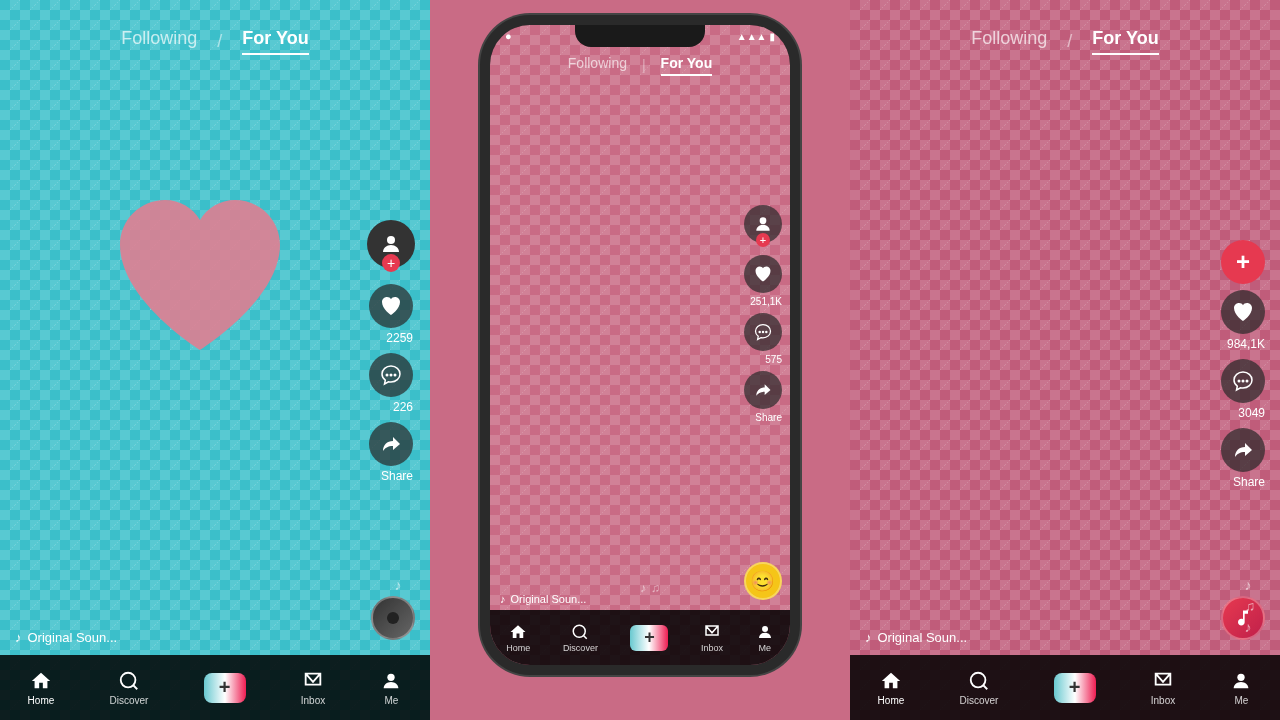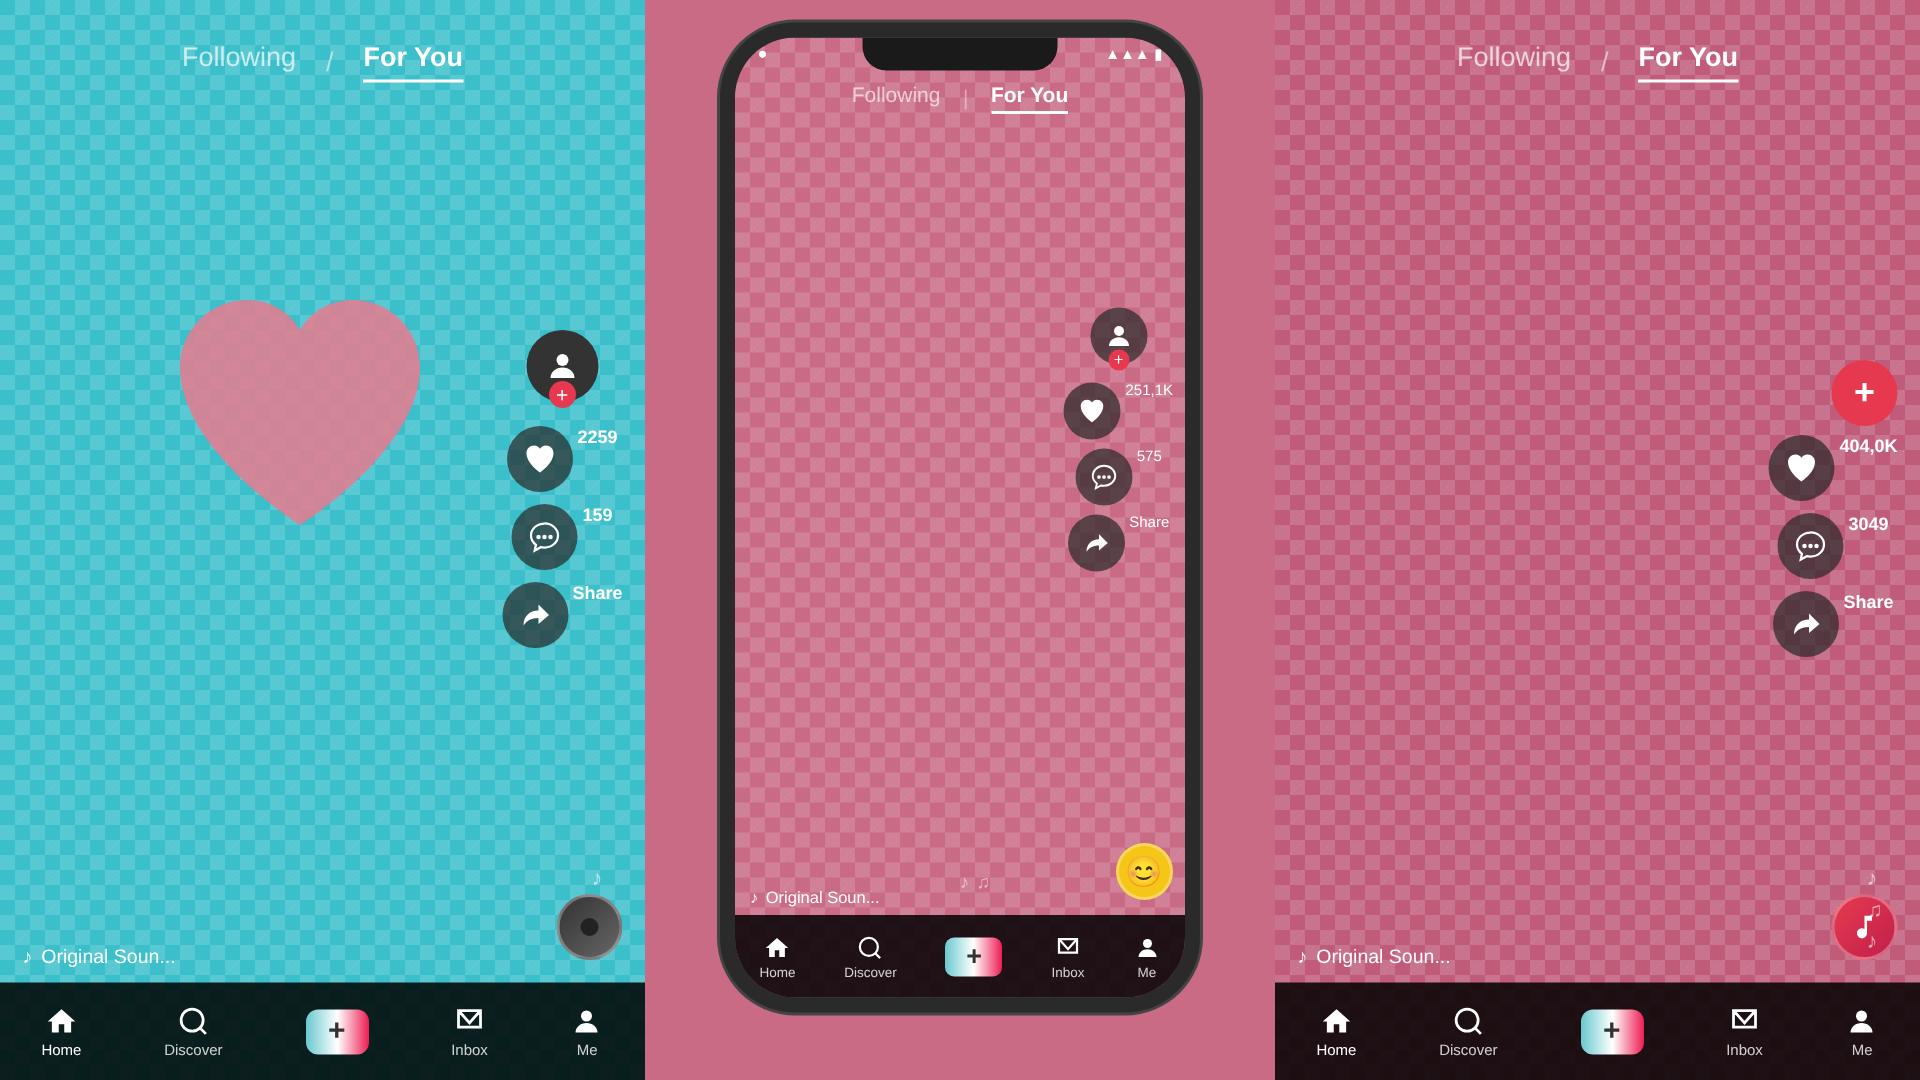--- a/index.html
+++ b/index.html
@@ -101,22 +101,22 @@
       right: 15px;
       top: 220px;
       display: flex;
       flex-direction: column;
       align-items: center;
       gap: 8px;
     }
 
     .action-btn {
       display: flex;
-      flex-direction: row;
-      align-items: flex-start;
+      flex-direction: column;
+      align-items: flex-end;
       gap: 3px;
       cursor: pointer;
     }
 
     .action-icon {
       width: 44px;
       height: 44px;
       border-radius: 50%;
       background: rgba(40,40,40,0.7);
       display: flex;
@@ -145,21 +145,21 @@
       display: flex;
       align-items: center;
       justify-content: center;
       line-height: 18px;
       text-align: center;
     }
 
     .action-count {
       font-size: 12px;
       color: white;
-      font-weight: 700;
+      font-weight: 400;
     }
 
     
     .bottom-nav {
       position: absolute;
       bottom: 0;
       left: 0;
       right: 0;
       height: 65px;
       background: rgba(0,0,0,0.85);
@@ -540,21 +540,21 @@
 
     <div class="action-btn">
       <div class="action-icon">
         <svg class="icon-svg" viewBox="0 0 24 24">
             <circle cx="8" cy="12" r="1.5" fill="white"></circle>
             <circle cx="12" cy="12" r="1.5" fill="white"></circle>
             <circle cx="16" cy="12" r="1.5" fill="white"></circle>
             <path d="M12,3 C7,3 3,6.6 3,11 C3,13.5 4.3,15.7 6.3,17.2 L5.5,21 L9.5,18.8 C10.3,19 11.1,19 12,19 C17,19 21,15.4 21,11 C21,6.6 17,3 12,3Z" fill="none" stroke="white" stroke-width="1.5"></path>
           </svg>
       </div>
-      <span class="action-count">159</span>
+      <span class="action-count">226</span>
     </div>
 
     <div class="action-btn">
       <div class="action-icon">
         <svg class="icon-svg" viewBox="0 0 24 24">
             <path d="M21,12 L14,5 L14,9 C8,9 4,13 4,19 C6,16 9,14 14,14 L14,18 Z" fill="white"></path>
           </svg>
       </div>
       <span class="action-count">Share</span>
     </div>
@@ -723,21 +723,21 @@
   <div class="right-plus-btn">+</div>
 
   <div class="side-actions" style="top:290px;">
 
     <div class="action-btn">
       <div class="action-icon">
         <svg class="icon-svg" viewBox="0 0 24 24">
             <path d="M12,21 C12,21 3,15 3,8 C3,5.2 5.2,3 8,3 C9.8,3 11.3,3.9 12,5.2 C12.7,3.9 14.2,3 16,3 C18.8,3 21,5.2 21,8 C21,15 12,21 12,21Z" fill="white"></path>
           </svg>
       </div>
-      <span class="action-count">404,0K</span>
+      <span class="action-count">984,1K</span>
     </div>
 
     <div class="action-btn">
       <div class="action-icon">
         <svg class="icon-svg" viewBox="0 0 24 24">
             <circle cx="8" cy="12" r="1.5" fill="white"></circle>
             <circle cx="12" cy="12" r="1.5" fill="white"></circle>
             <circle cx="16" cy="12" r="1.5" fill="white"></circle>
             <path d="M12,3 C7,3 3,6.6 3,11 C3,13.5 4.3,15.7 6.3,17.2 L5.5,21 L9.5,18.8 C10.3,19 11.1,19 12,19 C17,19 21,15.4 21,11 C21,6.6 17,3 12,3Z" fill="none" stroke="white" stroke-width="1.5"></path>
           </svg>

